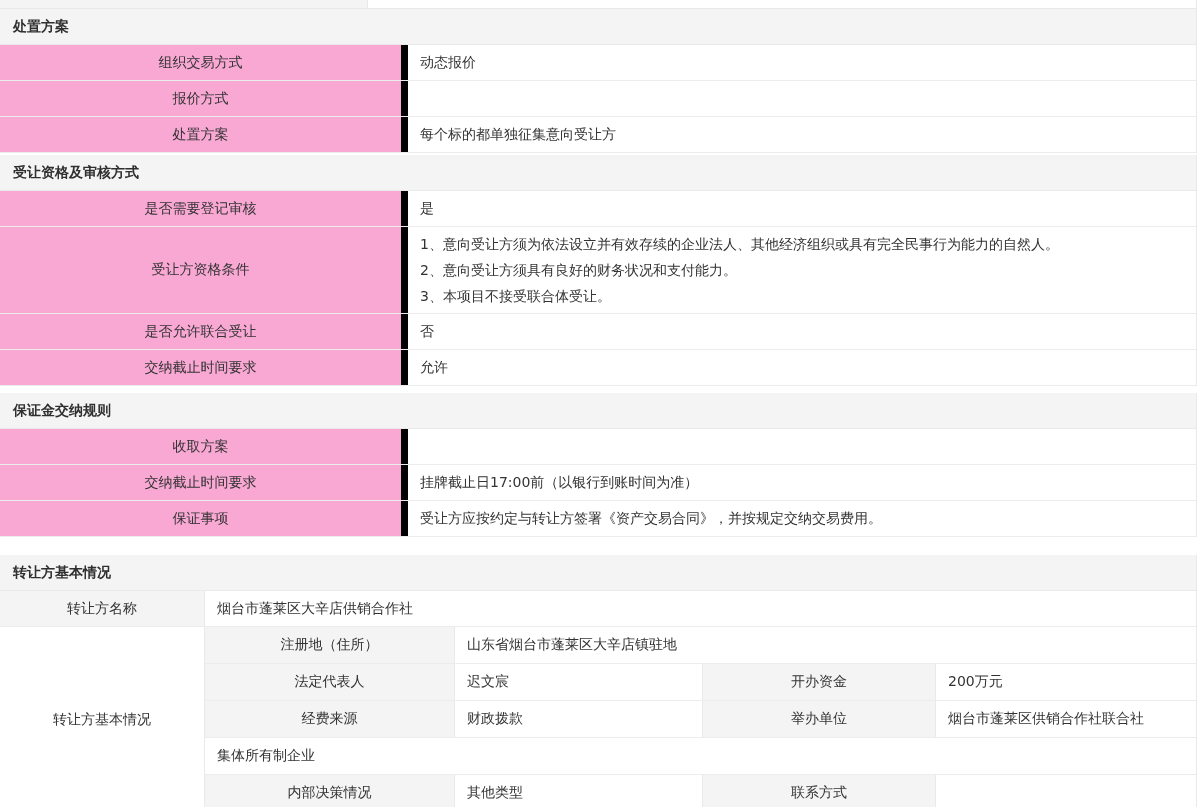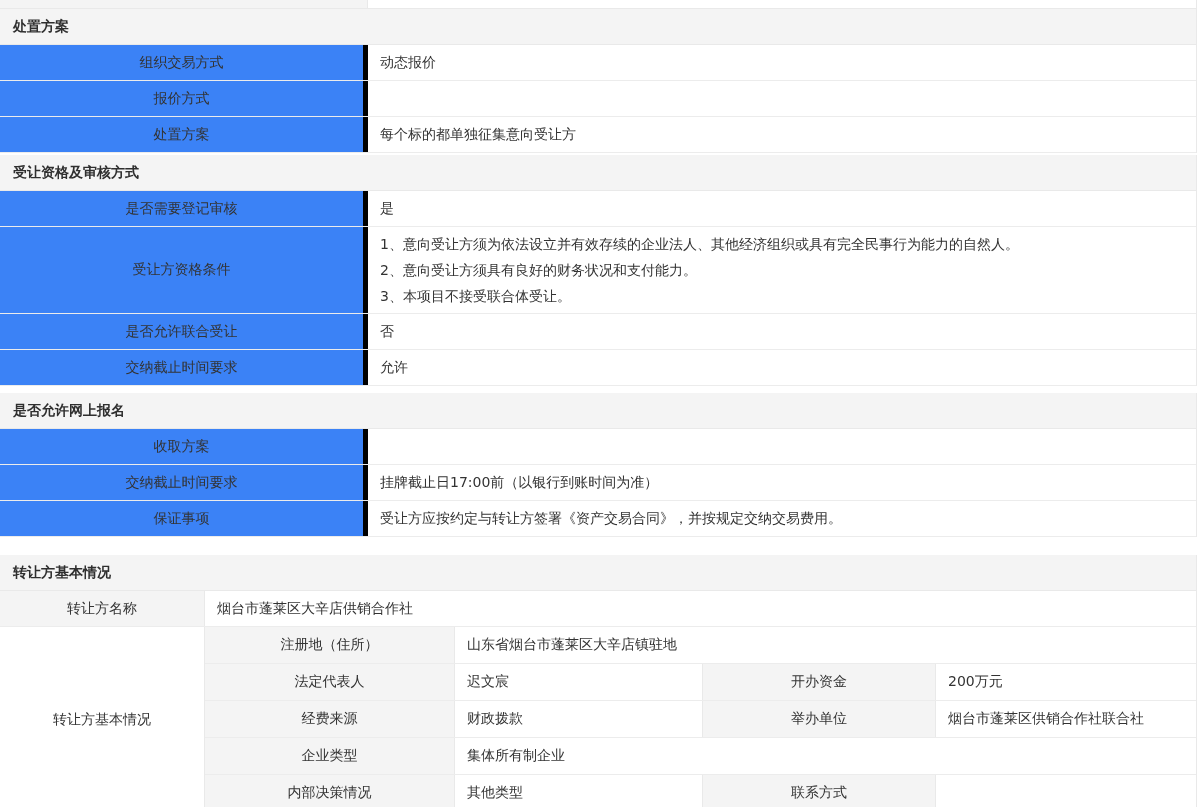--- a/index.html
+++ b/index.html
@@ -16,23 +16,23 @@
   .partial-row .r{flex:1;background:#fff;}
   
   .sec-title{
     background:#f4f4f4;font-weight:bold;color:#2f2f2f;
     height:35px;line-height:35px;padding-left:13px;
     border-bottom:1px solid #e9e9e9;
   }
   
   .row{display:flex;border-bottom:1px solid #ececec;background:#fff;}
   .row .label{
-    width:368px;min-height:35px;background:#3b82f6;
+    width:408px;min-height:35px;background:#f9a8d4;
     display:flex;align-items:center;justify-content:center;text-align:center;
-    border-right:5px solid #000000;box-sizing:border-box;padding:2px 8px;
+    border-right:7px solid #000000;box-sizing:border-box;padding:2px 8px;
   }
   .row .value{
     flex:1;display:flex;align-items:center;padding:8px 12px;box-sizing:border-box;min-height:35px;
   }
   .row .value.multiline{display:block;padding:4px 12px;line-height:26px;}
   .gap2{height:2px;} .gap7{height:7px;} .gap18{height:18px;}
   
   .t-name-row{display:flex;border-bottom:1px solid #ececec;}
   .t-name-row .label{
     width:205px;min-height:35px;background:#f4f4f4;
@@ -110,21 +110,21 @@
     </div>
     <div class="row">
       <div class="label">交纳截止时间要求</div>
       <div class="value">允许</div>
     </div>
   </div>
 
   <div class="gap7"></div>
 
   <div class="tbl">
-    <div class="sec-title">是否允许网上报名</div>
+    <div class="sec-title">保证金交纳规则</div>
     <div class="row">
       <div class="label">收取方案</div>
       <div class="value"></div>
     </div>
     <div class="row">
       <div class="label">交纳截止时间要求</div>
       <div class="value">挂牌截止日17:00前（以银行到账时间为准）</div>
     </div>
     <div class="row">
       <div class="label">保证事项</div>
@@ -159,21 +159,20 @@
         </div>
 
         <div class="t-row">
           <div class="t-label">经费来源</div>
           <div class="t-value v1">财政拨款</div>
           <div class="t-label l2">举办单位</div>
           <div class="t-value v2">烟台市蓬莱区供销合作社联合社</div>
         </div>
 
         <div class="t-row">
-          <div class="t-label">企业类型</div>
           <div class="t-value wide">集体所有制企业</div>
         </div>
 
         <div class="t-row">
           <div class="t-label">内部决策情况</div>
           <div class="t-value v1">其他类型</div>
           <div class="t-label l2">联系方式</div>
           <div class="t-value v2"></div>
         </div>
 

